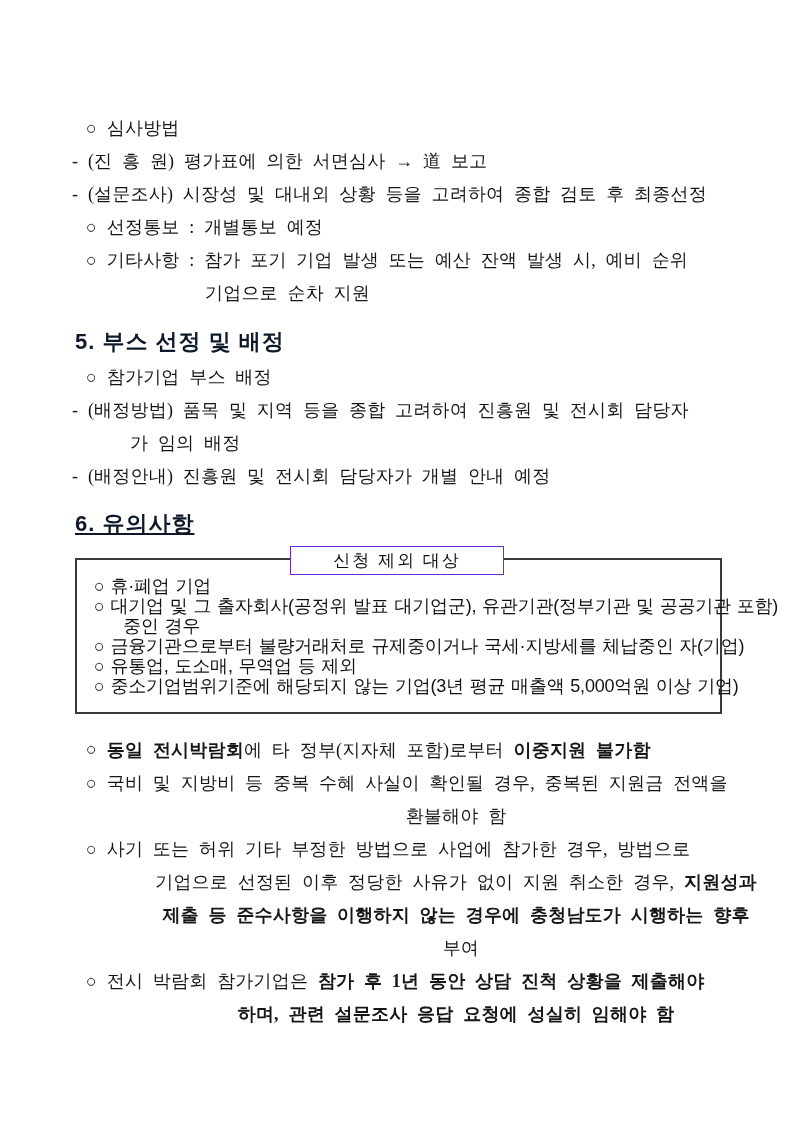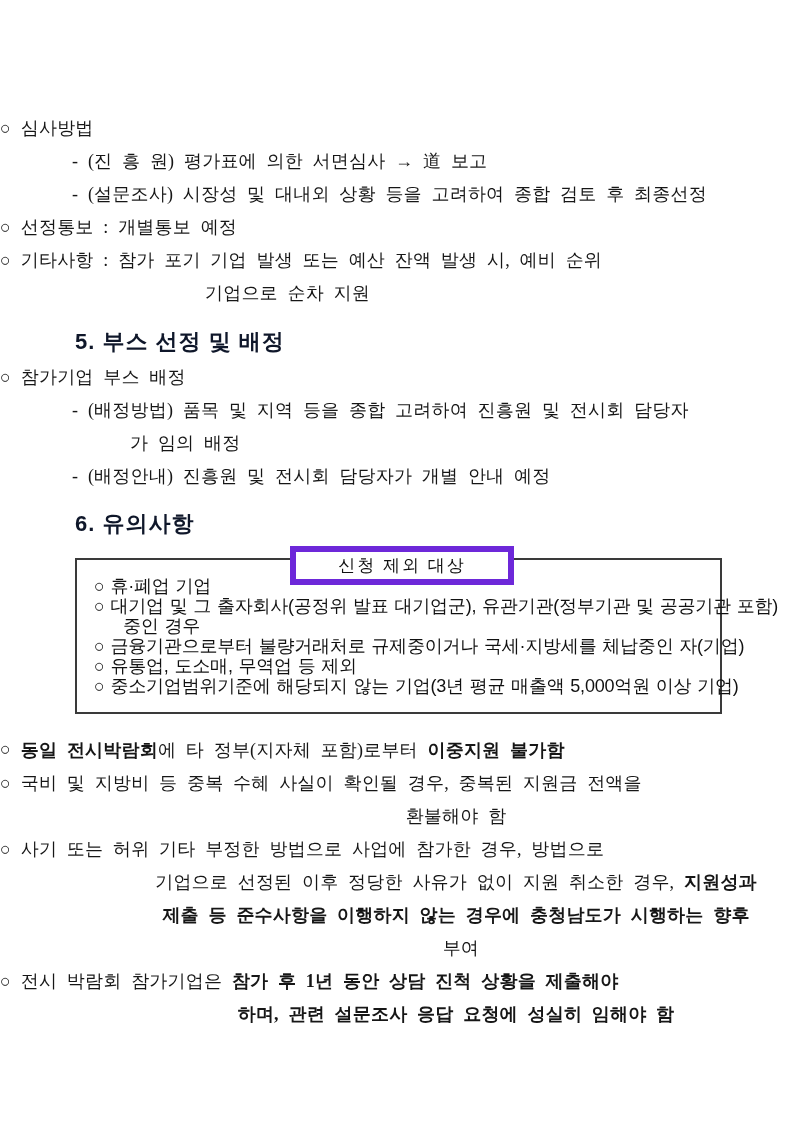--- a/index.html
+++ b/index.html
@@ -6,37 +6,37 @@
   .page{
     position:relative;width:800px;height:1132px;margin:0 auto;
     background:#ffffff;color:#161616;overflow:hidden;
     font-family:"Liberation Serif",serif;
   }
   .flow{position:absolute;left:0;width:800px;}
   .line{display:flex;align-items:center;height:33px;font-size:18px;
         word-spacing:5px;letter-spacing:0.2px;}
   .seg{white-space:pre;}
   .seg.bold{font-weight:bold;}
-  .bullet{}
+  .bullet{padding-left:86px;}
   .dash{padding-left:72px;}
   .cont{padding-left:112px;justify-content:center;}
   .cont-mid{padding-left:130px;}
   .cont-deep{padding-left:205px;}
   .heading{
     position:absolute;left:75px;
     font-family:"Liberation Sans",sans-serif;font-weight:bold;
     font-size:22px;letter-spacing:1px;color:#0f172a;white-space:pre;
   }
   .exclusion-box{
     position:absolute;left:75px;top:558px;width:643px;height:152px;
     border:2px solid #3a3a3a;background:#ffffff;
   }
   .exclusion-title{
     position:absolute;left:213px;top:-14px;width:212px;height:27px;
-    border:6px solid #6d28d9;background:#ffffff;
+    border:1px solid #6d28d9;background:#ffffff;
     display:flex;align-items:center;justify-content:center;
     font-family:"Liberation Sans",sans-serif;font-size:17px;
     letter-spacing:2px;color:#111;white-space:pre;
   }
   .box-lines{padding-top:16px;}
   .box-lines .line{
     height:20px;font-size:18px;letter-spacing:-0.2px;word-spacing:1px;
     font-family:"Liberation Sans",sans-serif;color:#111;
   }
   .box-bullet{padding-left:17px;}
@@ -78,21 +78,21 @@
         <span class="seg">- (배정방법) 품목 및 지역 등을 종합 고려하여 진흥원 및 전시회 담당자</span>
       </div>
       <div class="line cont-mid">
         <span class="seg">가 임의 배정</span>
       </div>
       <div class="line dash">
         <span class="seg">- (배정안내) 진흥원 및 전시회 담당자가 개별 안내 예정</span>
       </div>
     </div>
 
-  <div class="heading" style="top:509px;">6. 유의사항</div>
+  <div class="heading" style="top:509px;text-decoration:underline;">6. 유의사항</div>
 
   <div class="exclusion-box">
     <div class="exclusion-title">신청 제외 대상</div>
     <div class="box-lines">
         <div class="line box-bullet">
           <span class="seg">○ 휴·폐업 기업</span>
         </div>
         <div class="line box-bullet">
           <span class="seg">○ 대기업 및 그 출자회사(공정위 발표 대기업군), 유관기관(정부기관 및 공공기관 포함)</span>
         </div>

